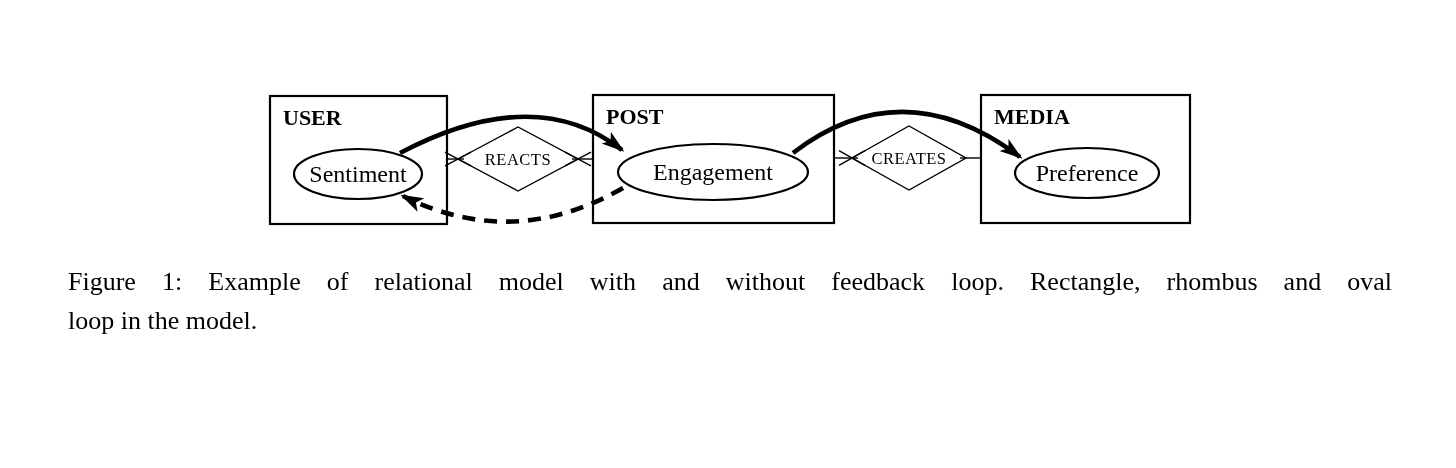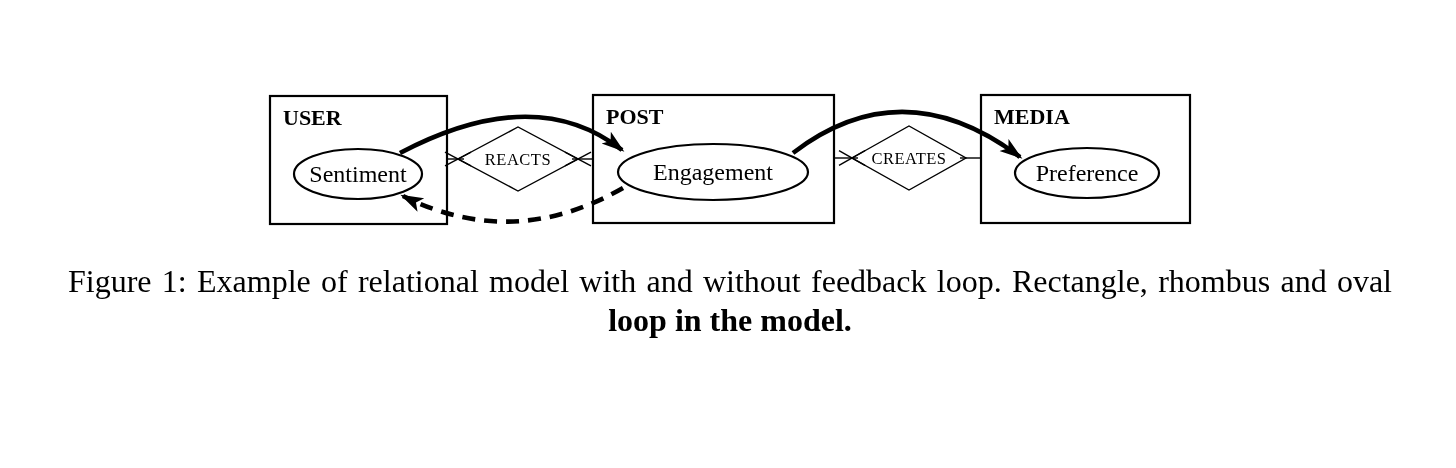--- a/index.html
+++ b/index.html
@@ -70,32 +70,31 @@
     stroke: #000000;
     stroke-width: 4.6;
     stroke-dasharray: 13 9;
     fill: none;
   }
   .caption {
     position: absolute;
     left: 68px;
     top: 262px;
     width: 1324px;
-    font-size: 32px;
+    font-size: 26px;
     line-height: 39px;
     color: #000000;
   }
   .caption .just {
     text-align: justify;
     text-align-last: justify;
     white-space: normal;
   }
   .caption .last {
-    text-align: center;
-    font-weight: bold;
+    text-align: left;
   }
 </style>
 </head>
 <body>
 
 <div class="figure-wrap">
 
   <svg class="er-diagram" width="1456" height="252" viewBox="0 0 1456 252">
     <defs>
       <marker id="arrowhead" markerUnits="userSpaceOnUse" markerWidth="26" markerHeight="18" refX="20" refY="8" orient="auto">

